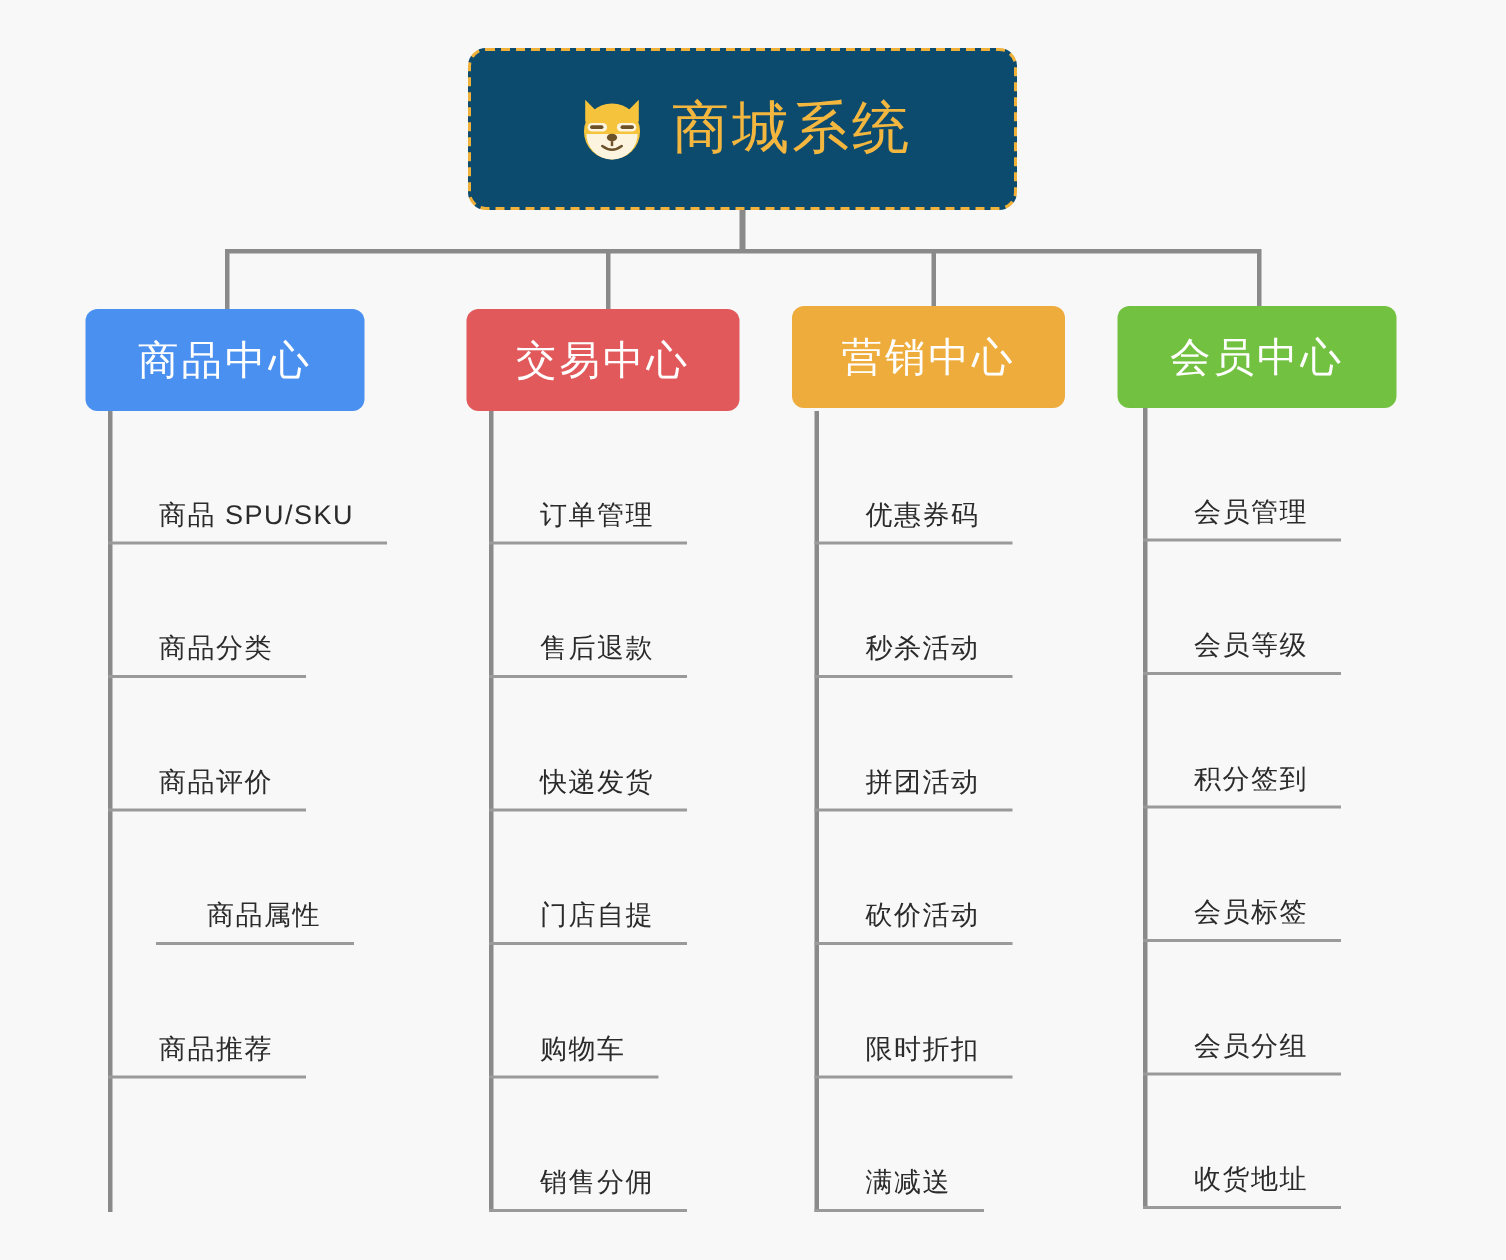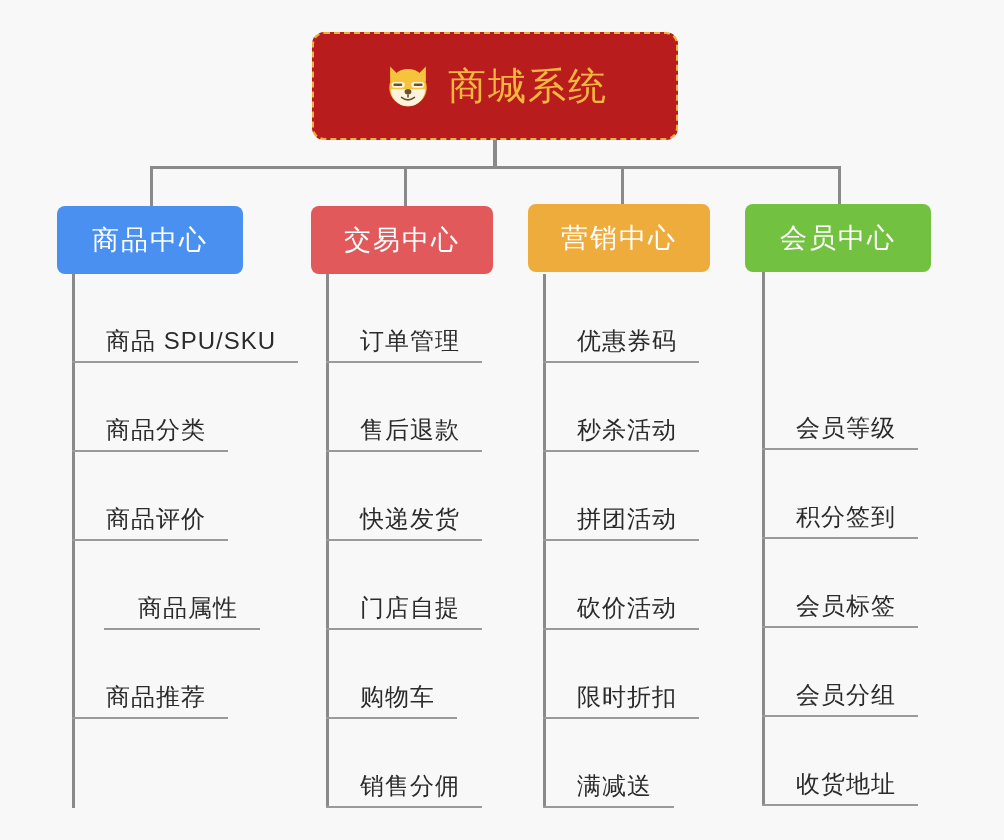--- a/index.html
+++ b/index.html
@@ -89,35 +89,35 @@
     display: flex;
     align-items: flex-end;
   }
   .leaf-inner {
     position: relative;
     padding: 0 0 7px 34px;
     border-bottom: 2px solid #9a9a9a;
     display: inline-block;
   }
   .leaf-label {
-    font-size: 24px;
+    font-size: 18px;
     color: #2b2b2b;
     white-space: nowrap;
     letter-spacing: 1px;
     line-height: 1.1;
     display: inline-block;
     padding-right: 22px;
   }
 </style>
 </head>
 <body style="background: rgb(248, 248, 248);">
 
 <div id="mindmap">
 
-  <div class="root-node" style="border-color: rgb(240, 177, 58); background: #b91c1c;">
+  <div class="root-node" style="border-color: rgb(240, 177, 58); background: #0c4a6e;">
     <svg class="shiba" viewBox="0 0 64 64">
       <path d="M10 8 L10 26 L22 20 Z" fill="#f5c33c"></path>
       <path d="M54 8 L54 26 L42 20 Z" fill="#f5c33c"></path>
       <circle cx="32" cy="34" r="23" fill="#f5c33c"></circle>
       <path d="M11 36 a21 21 0 0 0 42 0 z" fill="#fdf4e0"></path>
       <rect x="12" y="27" width="16" height="7" rx="3.5" fill="#fdf4e0"></rect>
       <rect x="36" y="27" width="16" height="7" rx="3.5" fill="#fdf4e0"></rect>
       <rect x="14" y="29" width="11" height="3" rx="1.5" fill="#6b5028"></rect>
       <rect x="39" y="29" width="11" height="3" rx="1.5" fill="#6b5028"></rect>
       <ellipse cx="32" cy="39" rx="4.2" ry="3.2" fill="#6b5028"></ellipse>
@@ -205,20 +205,23 @@
     <div class="leaf" style="top:445px;">
       <div class="leaf-inner" style="border-bottom-color: rgb(154, 154, 154);"><span class="leaf-label">满减送</span></div>
     </div>
   </div>
 
   <div class="branch-head" style="left: 745px; top: 204px; width: 186px; background: rgb(114, 193, 64);">
     <span>会员中心</span>
   </div>
   <div class="branch-col" style="left:762px; top:272px; width:230px; height:534px;">
     <div class="col-spine" style="height: 534px; background: rgb(138, 138, 138);"></div>
+    <div class="leaf" style="top:0px;">
+      <div class="leaf-inner" style="border-bottom-color: rgb(154, 154, 154);"><span class="leaf-label">会员管理</span></div>
+    </div>
     <div class="leaf" style="top:89px;">
       <div class="leaf-inner" style="border-bottom-color: rgb(154, 154, 154);"><span class="leaf-label">会员等级</span></div>
     </div>
     <div class="leaf" style="top:178px;">
       <div class="leaf-inner" style="border-bottom-color: rgb(154, 154, 154);"><span class="leaf-label">积分签到</span></div>
     </div>
     <div class="leaf" style="top:267px;">
       <div class="leaf-inner" style="border-bottom-color: rgb(154, 154, 154);"><span class="leaf-label">会员标签</span></div>
     </div>
     <div class="leaf" style="top:356px;">

